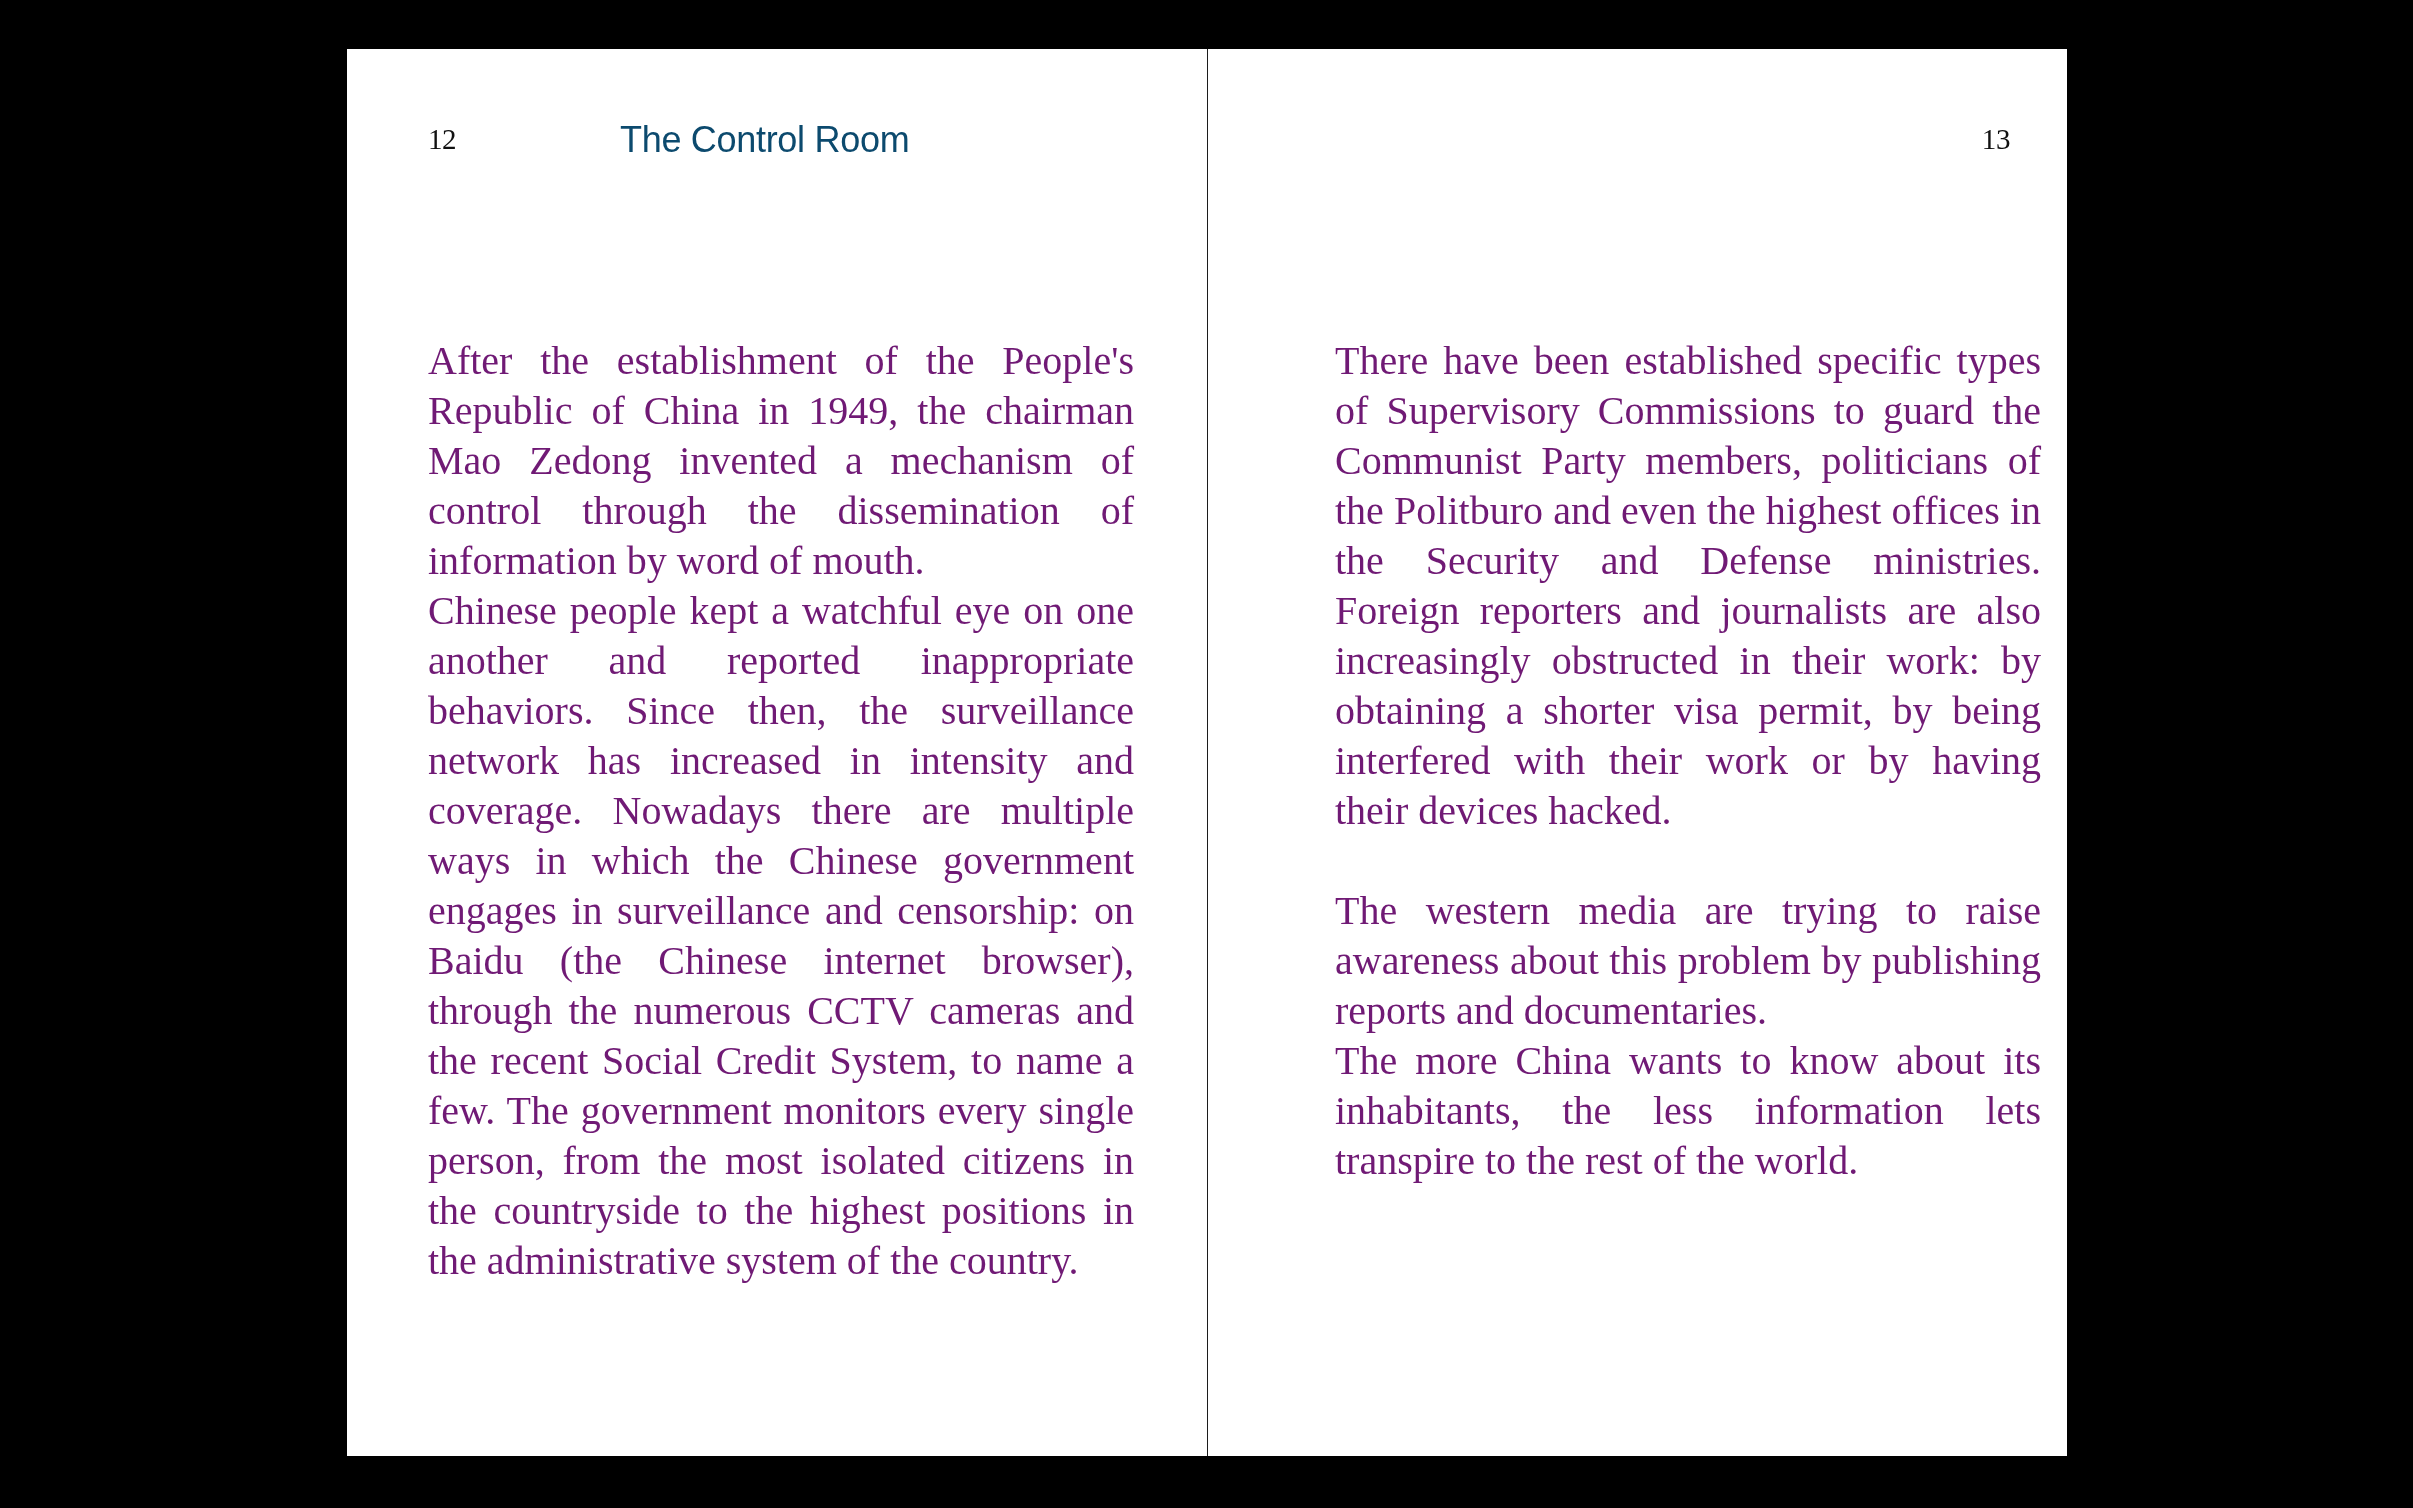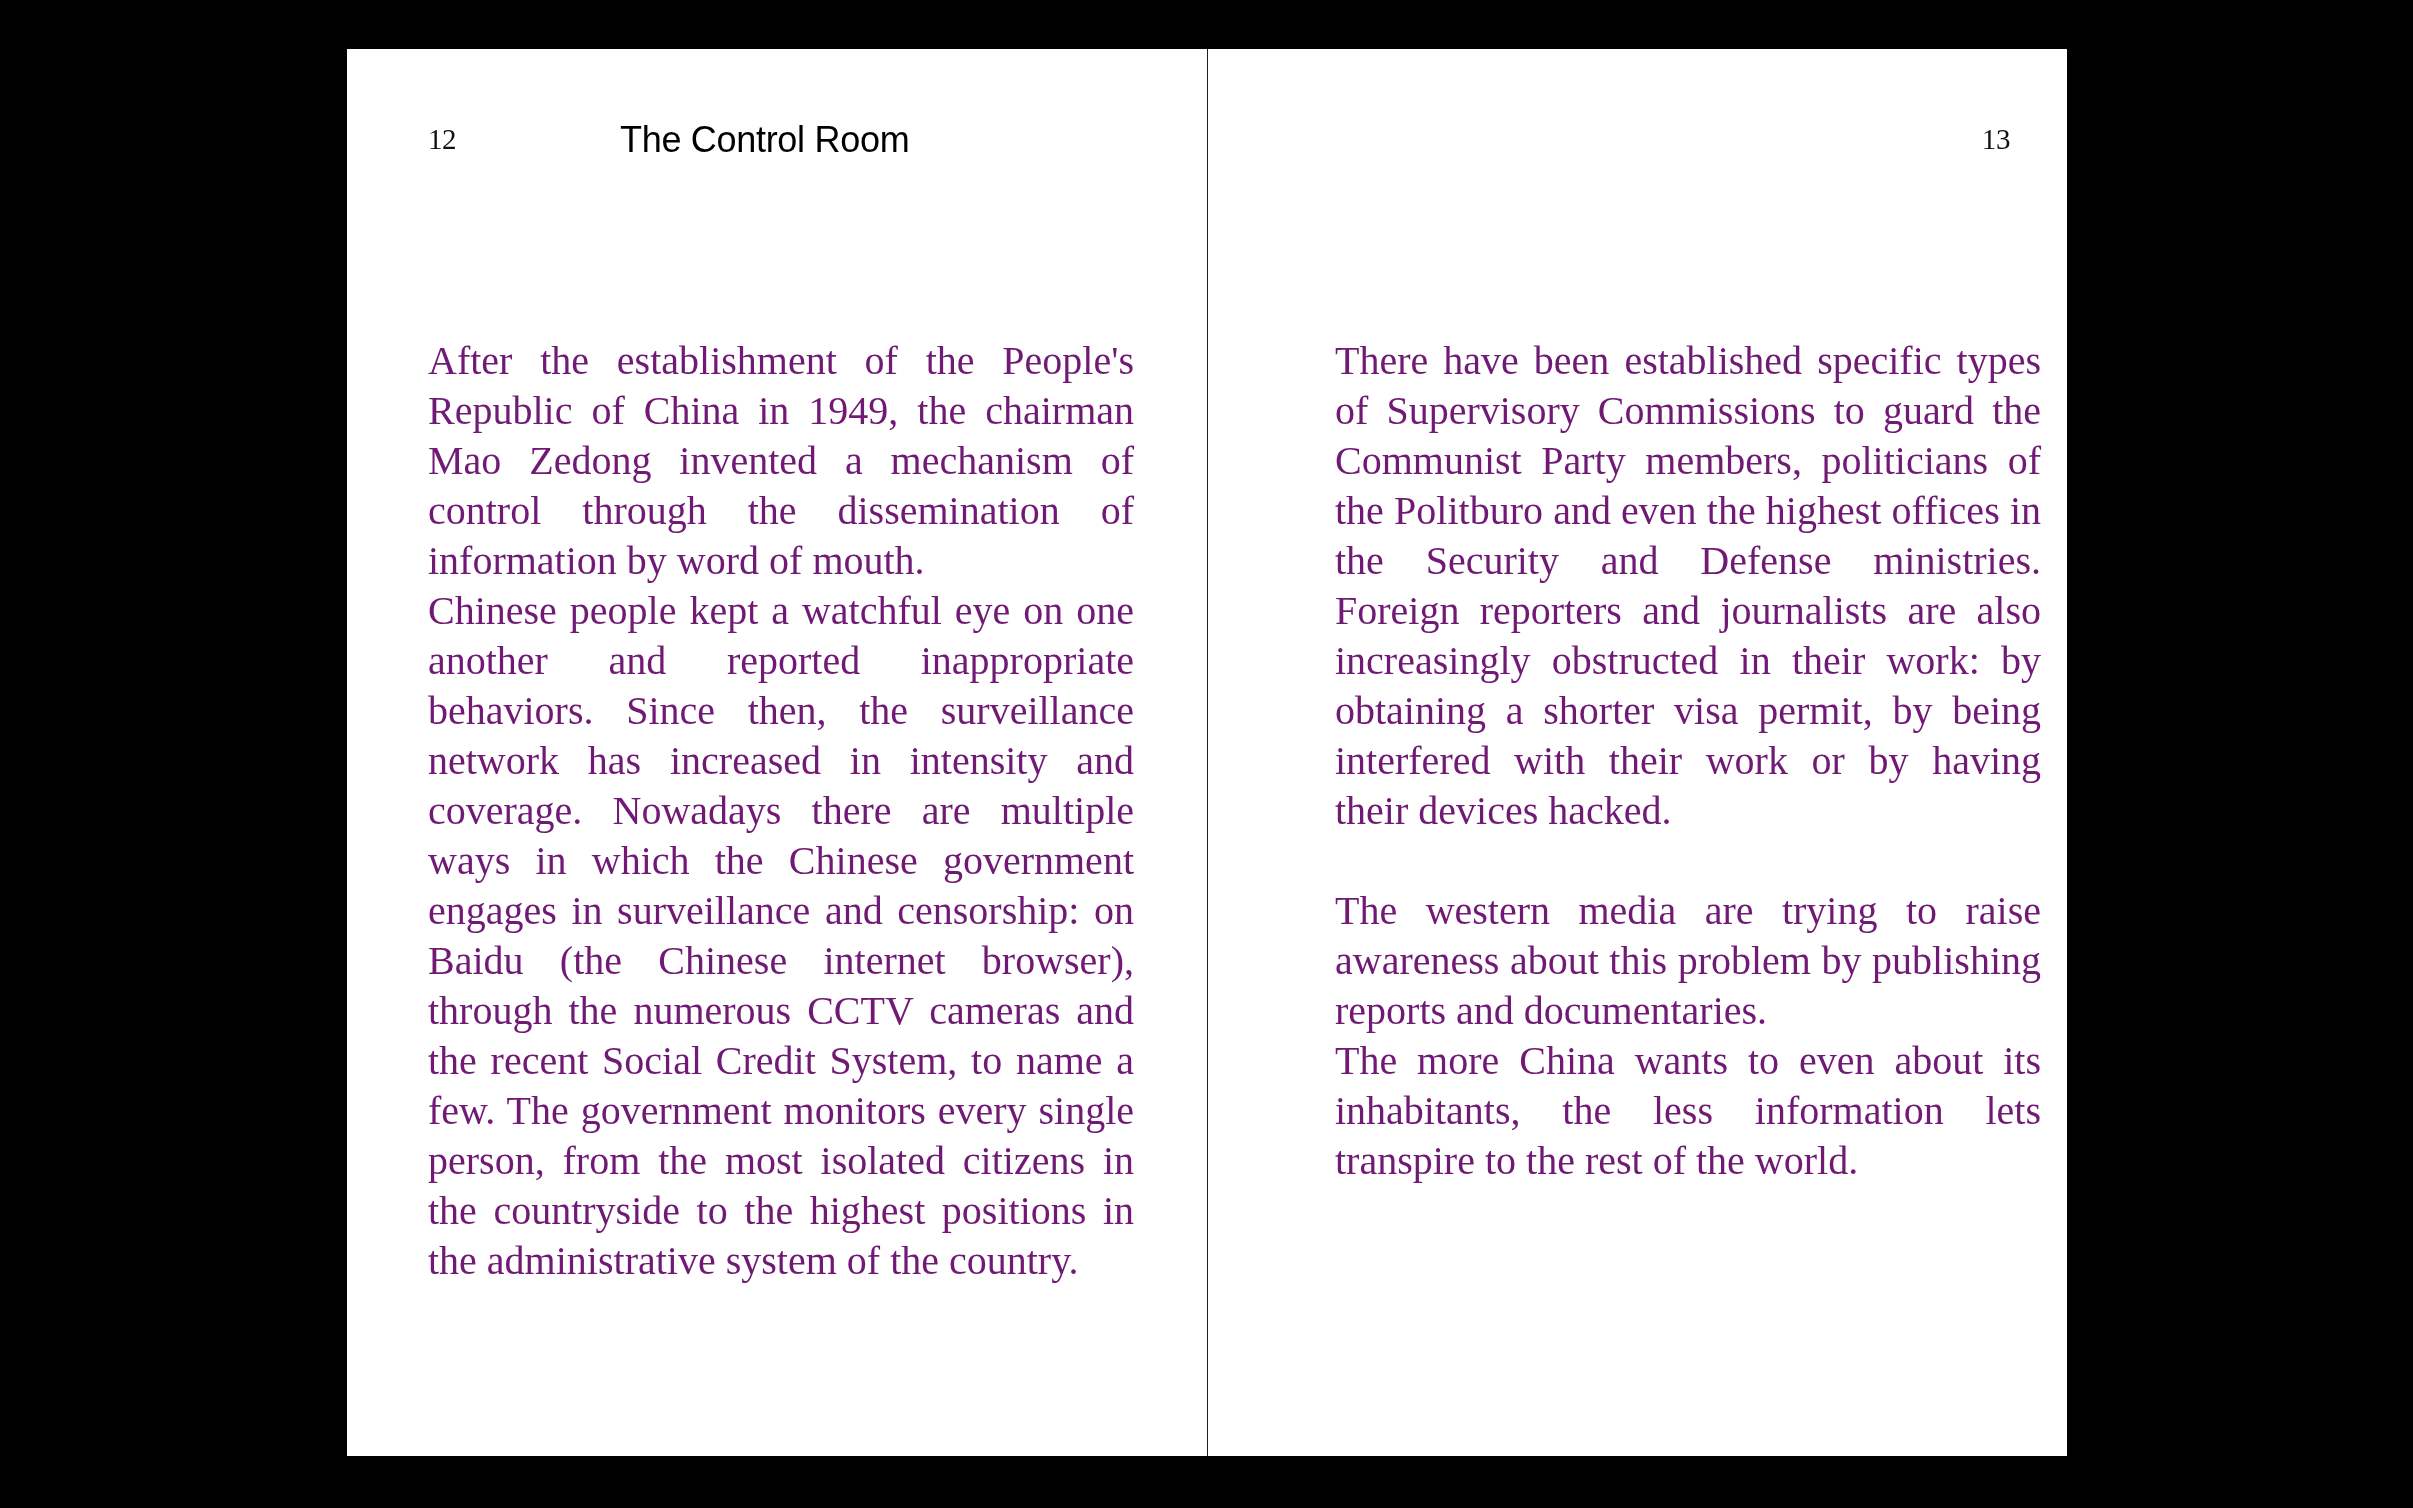--- a/index.html
+++ b/index.html
@@ -69,21 +69,21 @@
   .folio-verso { left: 57px; top: 7.2px; }
   .folio-recto { right: 57px; top: 7.2px; }
 
   .runtitle {
     position: absolute;
     left: 249px;
     top: 0px;
     font-family: "Liberation Sans", "DejaVu Sans", sans-serif;
     font-size: 36px;
     font-weight: 400;
-    color: #000000;
+    color: #0c4a6e;
     line-height: 1.2;
     letter-spacing: -0.3px;
     white-space: nowrap;
   }
 
   
   .textblock {
     position: absolute;
     top: 287px;
     width: 706px;
@@ -135,20 +135,20 @@
 
     <div class="page">
 
       <div class="runhead">
         <div class="folio folio-recto">13</div>
       </div>
 
       <div class="textblock textblock-recto">
         <p class="para">There have been established specific types of Supervisory Commissions to guard the Communist Party members, politicians of the Politburo and even the highest offices in the Security and Defense ministries. Foreign reporters and journalists are also increasingly obstructed in their work: by obtaining a shorter visa permit, by being interfered with their work or by having their devices hacked.</p>
         <p class="para gap">The western media are trying to raise awareness about this problem by publishing reports and documentaries.</p>
-        <p class="para tight">The more China wants to even about its inhabitants, the less information lets transpire to the rest of the world.</p>
+        <p class="para tight">The more China wants to know about its inhabitants, the less information lets transpire to the rest of the world.</p>
       </div>
 
     </div>
 
   </div>
 </div>
 
 
 </body></html>

